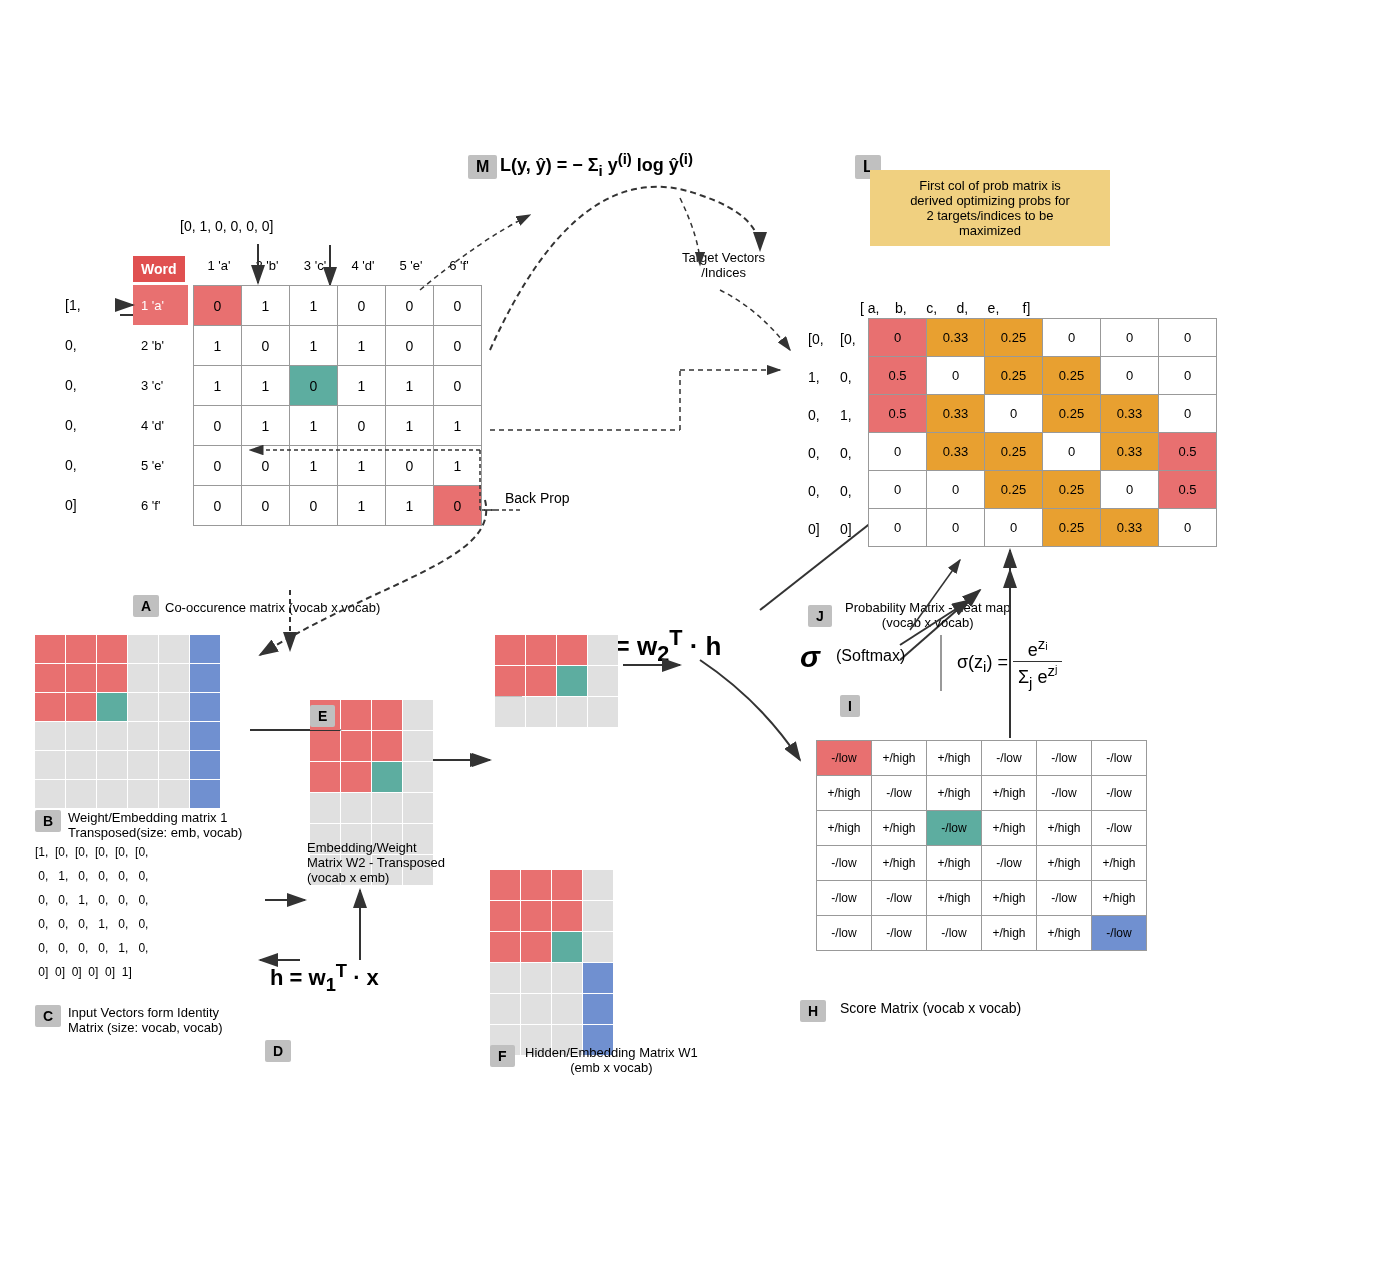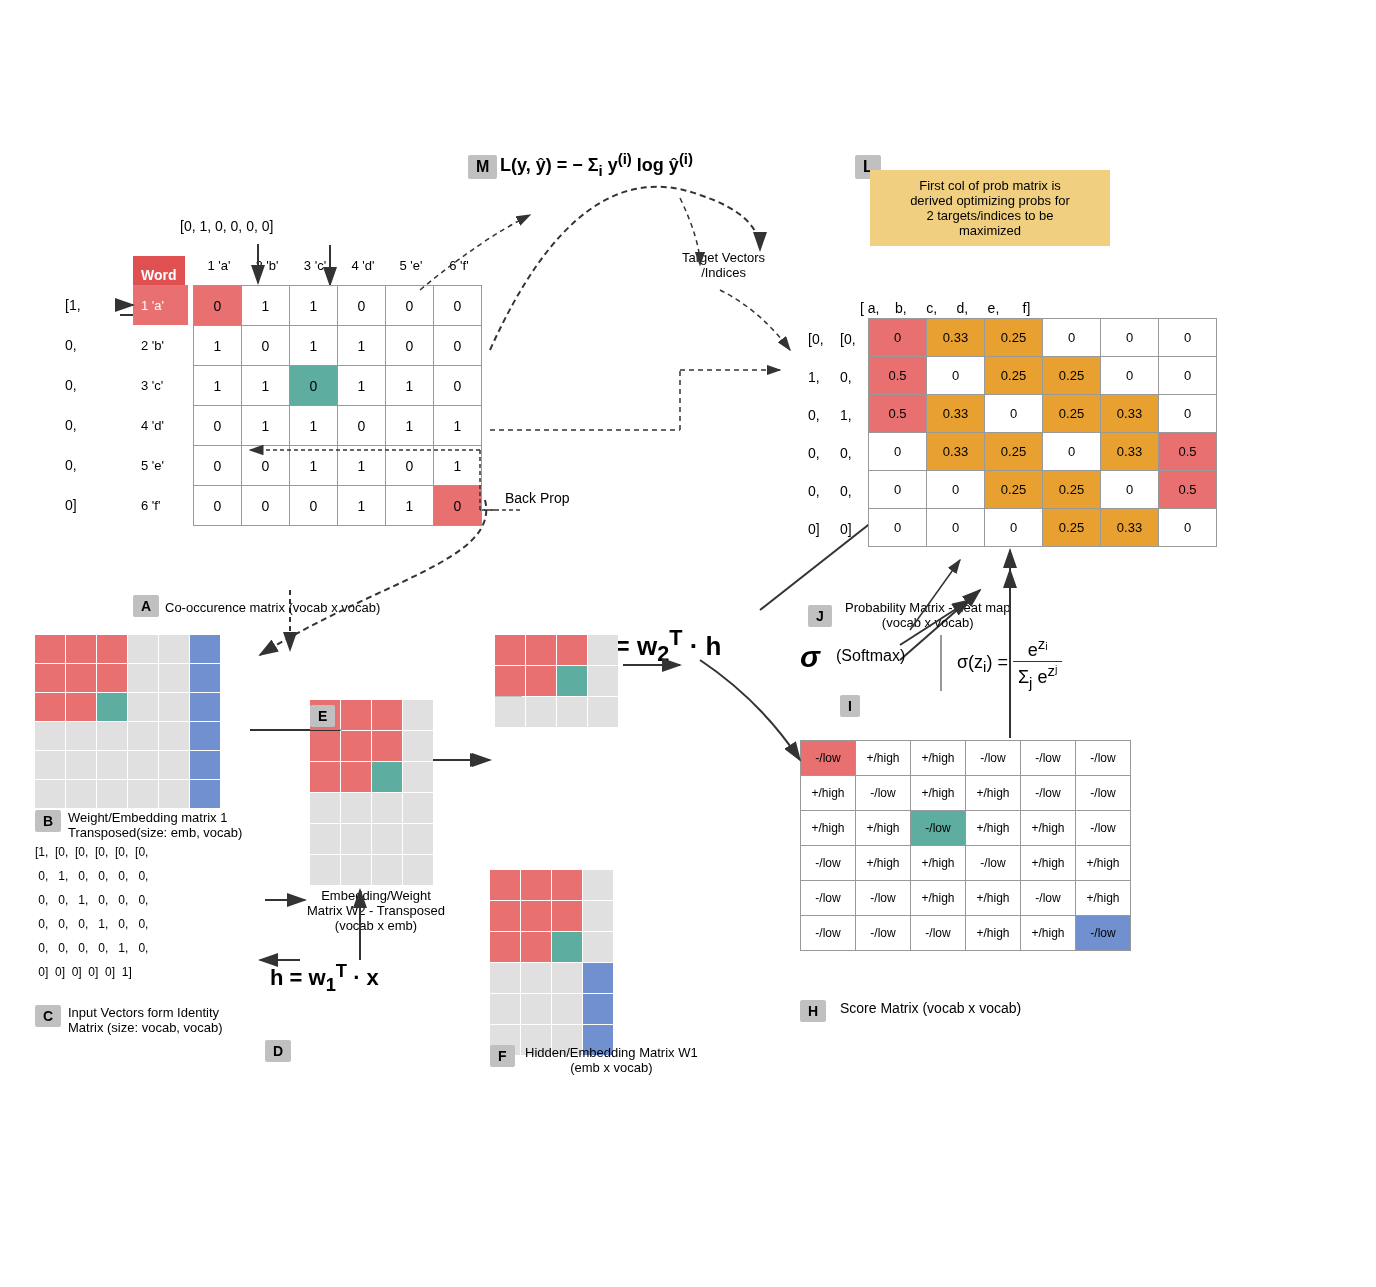--- a/index.html
+++ b/index.html
@@ -58,20 +58,21 @@
     svg.arrows {
       position: absolute;
       top: 0;
       left: 0;
       width: 1376px;
       height: 1220px;
       pointer-events: none;
     }
     table.score-table {
       border-collapse: collapse;
+      margin-left: 16px;
     }
     table.score-table td {
       width: 55px;
       height: 35px;
       border: 1px solid #999;
       text-align: center;
       vertical-align: middle;
       font-size: 12px;
     }
     table.prob-table {
@@ -132,21 +133,21 @@
 
   <div style="position:absolute;top:258px;left:195px;display:flex;flex-direction:row;">
     <div style="width:48px;text-align:center;font-size:13px;">1 'a'</div>
     <div style="width:48px;text-align:center;font-size:13px;">2 'b'</div>
     <div style="width:48px;text-align:center;font-size:13px;">3 'c'</div>
     <div style="width:48px;text-align:center;font-size:13px;">4 'd'</div>
     <div style="width:48px;text-align:center;font-size:13px;">5 'e'</div>
     <div style="width:48px;text-align:center;font-size:13px;">6 'f'</div>
   </div>
 
-  <div style="position:absolute;top:256px;left:133px;background:#e05050;color:white;padding:11px 8px;font-weight:bold;font-size:14px;">Word</div>
+  <div style="position:absolute;top:256px;left:133px;background:#e05050;color:white;padding:5px 8px;font-weight:bold;font-size:14px;">Word</div>
 
   <div style="position:absolute;top:285px;left:65px;font-size:14px;line-height:40px;">
     <div>[1,</div>
     <div>0,</div>
     <div>0,</div>
     <div>0,</div>
     <div>0,</div>
     <div>0]</div>
   </div>
 
@@ -407,21 +408,21 @@
         <div style="background:#e0e0e0;"></div>
         <div style="background:#e0e0e0;"></div>
       <div style="background:#e0e0e0;"></div>
         <div style="background:#e0e0e0;"></div>
         <div style="background:#e0e0e0;"></div>
         <div style="background:#e0e0e0;"></div>
     </div>
   </div>
 
   <div class="label-box" style="top:705px;left:310px;">E</div>
-  <div style="position:absolute;top:888px;left:307px;font-size:13px;text-align:center;">Embedding/Weight<br>Matrix W2 - Transposed<br>(vocab x emb)</div>
+  <div style="position:absolute;top:840px;left:307px;font-size:13px;text-align:left;">Embedding/Weight<br>Matrix W2 - Transposed<br>(vocab x emb)</div>
 
   <div style="position:absolute;top:625px;left:590px;font-size:26px;font-weight:bold;">
     S = w<sub>2</sub><sup>T</sup> · h
   </div>
 
   <div class="label-box" style="top:680px;left:495px;">G</div>
 
   <div style="position:absolute;top:635px;left:495px;">
     <div style="display:grid;grid-template-columns:repeat(4,30px);grid-template-rows:repeat(3,30px);gap:1px;">
       <div style="background:#e87070;"></div>

